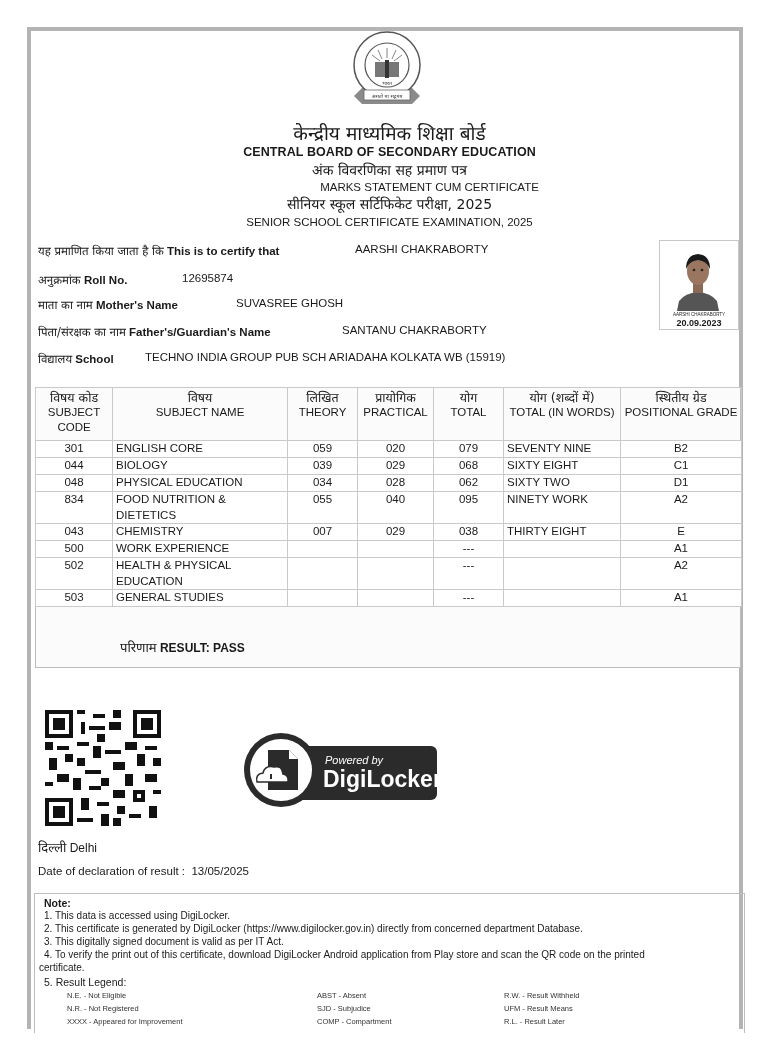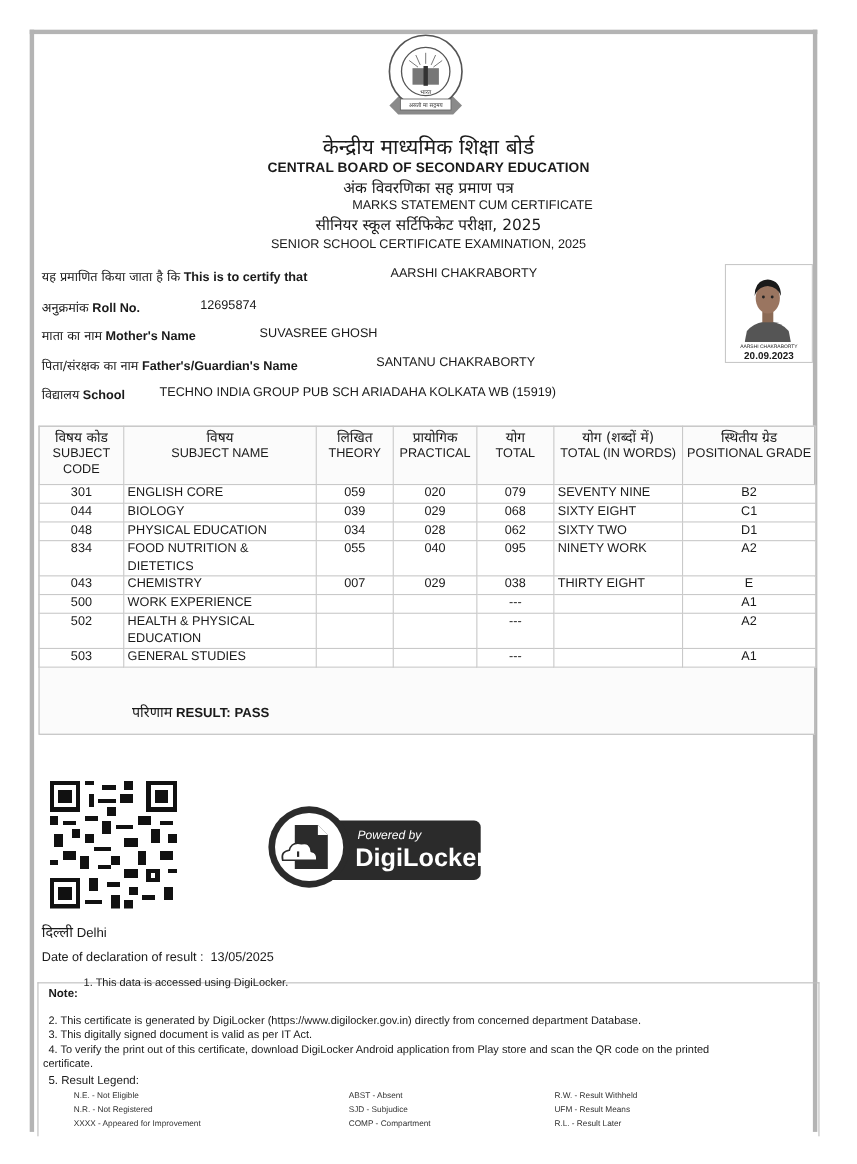--- a/index.html
+++ b/index.html
@@ -297,21 +297,21 @@
   <span class="hi">दिल्ली</span>
   <span>Delhi</span>
 </div>
 <div class="abs declared">
   <span>Date of declaration of result :</span>&nbsp;
   <span>13/05/2025</span>
 </div>
 
 <div class="abs note-box"></div>
 <div class="abs note-title">Note:</div>
-<div class="abs note-line" style="top:888px;left:44px;margin-left:32px;">1. This data is accessed using DigiLocker.</div>
+<div class="abs note-line" style="top:910px;left:44px;">1. This data is accessed using DigiLocker.</div>
 <div class="abs note-line" style="top:923px;left:44px;">2. This certificate is generated by DigiLocker (https://www.digilocker.gov.in) directly from concerned department Database.</div>
 <div class="abs note-line" style="top:936px;left:44px;">3. This digitally signed document is valid as per IT Act.</div>
 <div class="abs note-line" style="top:949px;left:44px;">4. To verify the print out of this certificate, download DigiLocker Android application from Play store and scan the QR code on the printed</div>
 <div class="abs note-line" style="top:962px;left:39px;">certificate.</div>
 <div class="abs note-line" style="top:976px;left:44px;font-size:10.5px;">5. Result Legend:</div>
 
 <div class="abs legend" style="left:67px;top:991px;">N.E. - Not Eligible</div>
 <div class="abs legend" style="left:317px;top:991px;">ABST - Absent</div>
 <div class="abs legend" style="left:504px;top:991px;">R.W. - Result Withheld</div>
 <div class="abs legend" style="left:67px;top:1004px;">N.R. - Not Registered</div>

